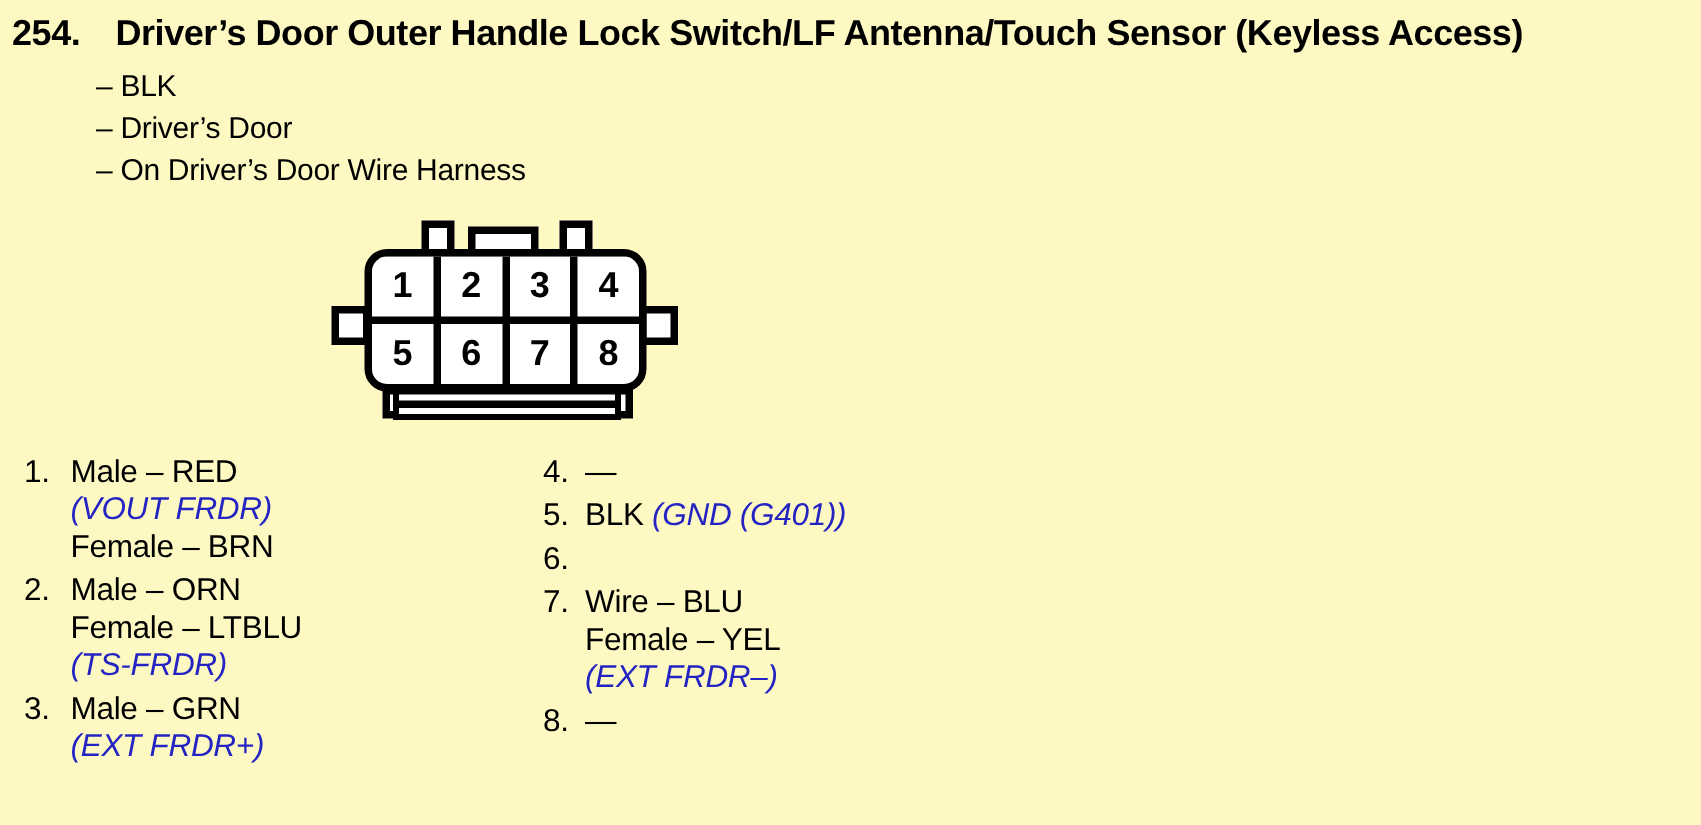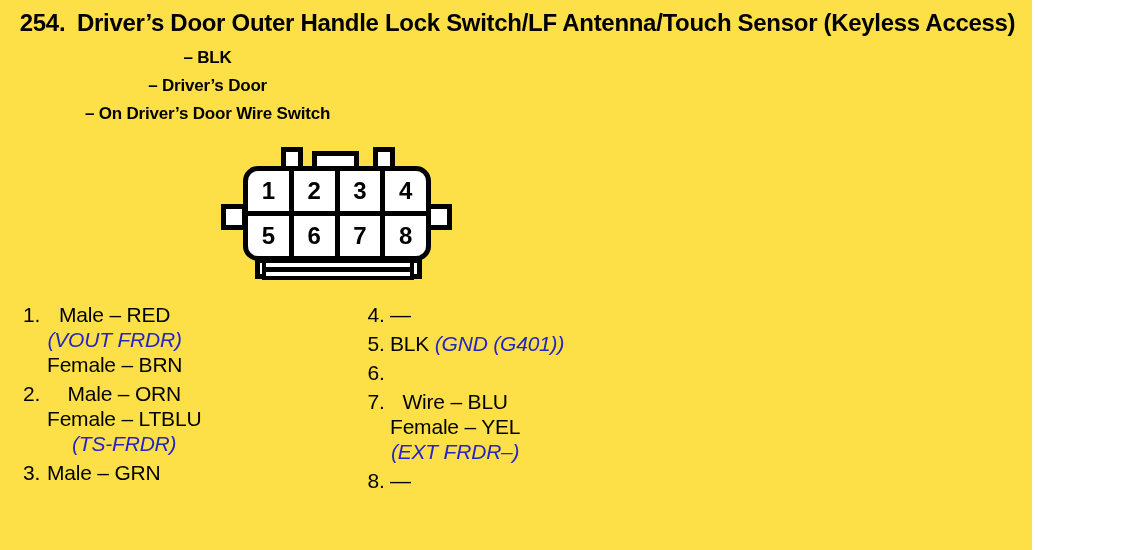--- a/index.html
+++ b/index.html
@@ -1,49 +1,47 @@
 <!DOCTYPE html>
 <html style="--blue: #2424c2;"><head>
 <meta charset="utf-8">
 <style>
   :root { --blue: #2424c2; --ink: #000000; }
   html, body { margin: 0; padding: 0; background: #ffffff; }
   .page {
     position: relative;
-    width: 1032px;
+    width: 1134px;
     height: 550px;
-    background: #fde047;
+    background: #fef9c3;
     font-family: "Liberation Sans", sans-serif;
     color: var(--ink);
     overflow: hidden;
-    text-align: center;
   }
 
   
   .header {
     position: absolute;
     left: 8px;
     top: 9px;
     display: flex;
     font-weight: bold;
     font-size: 24px;
     letter-spacing: -0.3px;
     white-space: nowrap;
   }
   .header .num { flex: 0 0 69px; }
 
   
   .bullets {
     position: absolute;
-    left: 85px;
+    left: 64px;
     top: 44px;
-    font-size: 17px;
+    font-size: 20px;
     line-height: 28px;
     letter-spacing: -0.2px;
-    font-weight: bold;
   }
 
   
   .cpart { position: absolute; background: #ffffff; border: 5px solid #000; z-index: 1; box-sizing: content-box; }
   .tab-top-left    { left: 281px; top: 147px; width: 12px; height: 16px; }
   .tab-top-center  { left: 312px; top: 151px; width: 37px; height: 12px; }
   .tab-top-right   { left: 373px; top: 147px; width: 12px; height: 16px; }
   .tab-side-left   { left: 221px; top: 204px; width: 16px; height: 16px; }
   .tab-side-right  { left: 426px; top: 204px; width: 16px; height: 16px; }
   .bottom-sq-left  { left: 255px; top: 258px; width: 10px; height: 11px; }
@@ -102,21 +100,21 @@
 <div class="page">
 
   <div class="header">
     <span class="num">254.</span>
     <span class="title">Driver’s Door Outer Handle Lock Switch/LF Antenna/Touch Sensor (Keyless Access)</span>
   </div>
 
   <div class="bullets">
     <div class="bullet">– BLK</div>
     <div class="bullet">– Driver’s Door</div>
-    <div class="bullet">– On Driver’s Door Wire Switch</div>
+    <div class="bullet">– On Driver’s Door Wire Harness</div>
   </div>
 
   <div>
     <div class="cpart tab-top-left"></div>
     <div class="cpart tab-top-center"></div>
     <div class="cpart tab-top-right"></div>
     <div class="cpart tab-side-left"></div>
     <div class="cpart tab-side-right"></div>
     <div class="cpart bottom-sq-left"></div>
     <div class="cpart bottom-sq-right"></div>
@@ -151,20 +149,21 @@
         <div>
           <div><span class="seg-black">Male – ORN</span></div>
           <div><span class="seg-black">Female – LTBLU</span></div>
           <div><span class="seg-blue">(TS-FRDR)</span></div>
         </div>
       </div>
       <div class="pin-item">
         <span class="num">3.</span>
         <div>
           <div><span class="seg-black">Male – GRN</span></div>
+          <div><span class="seg-blue">(EXT FRDR+)</span></div>
         </div>
       </div>
     </div>
   <div class="pin-col right">
       <div class="pin-item">
         <span class="num">4.</span>
         <div>
           <div><span class="seg-black">—</span></div>
         </div>
       </div>

